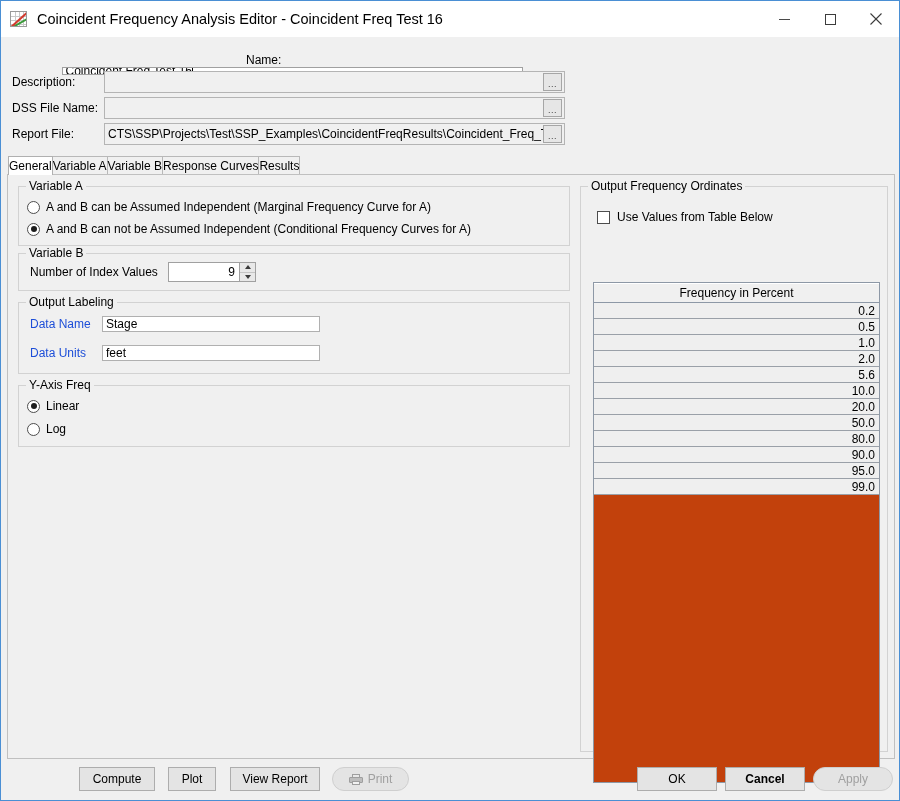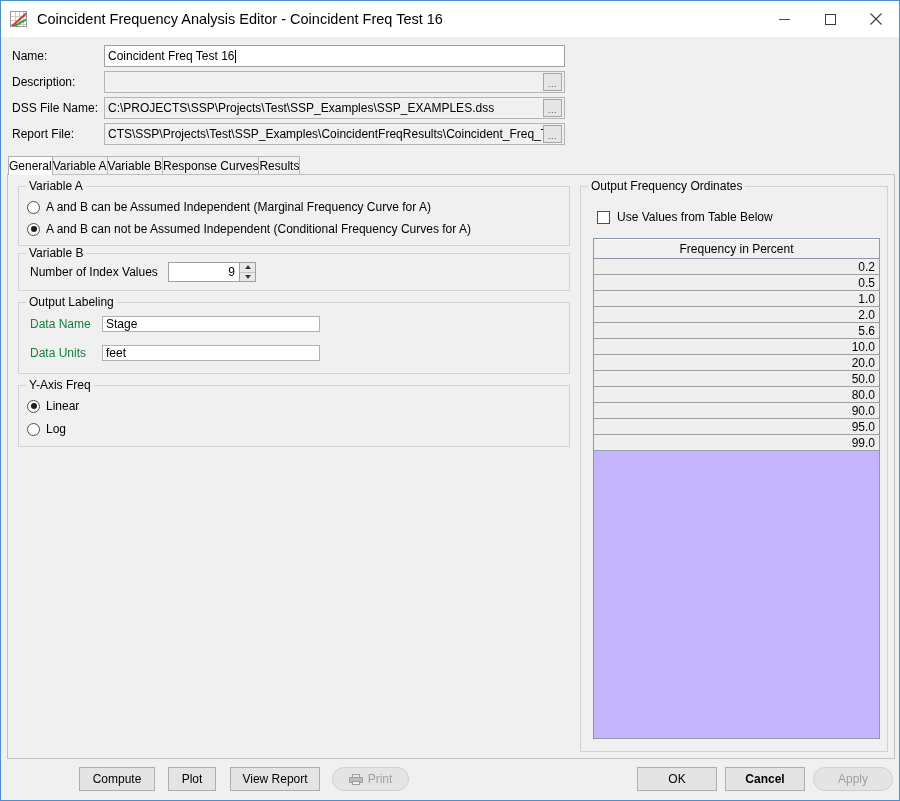--- a/index.html
+++ b/index.html
@@ -297,41 +297,42 @@
 
   
   .lab-field {
     position: absolute;
     display: flex;
     align-items: center;
   }
   .lab-field .lf-label {
     width: 72px;
     font-size: 12px;
-    color: #15803d;
+    color: #1d4ed8;
     white-space: nowrap;
   }
   .lab-field .lf-input {
     box-sizing: border-box;
     width: 218px; height: 16px;
     background: #ffffff;
     border: 1px solid #b0b0b0;
     display: flex;
     align-items: center;
     padding: 0 3px;
     font-size: 12px;
   }
 
   
   .freq-table {
     position: absolute;
     box-sizing: border-box;
     border: 1px solid #8d98a6;
-    background: #c4b5fd;
+    background: #c2410c;
     overflow: hidden;
+    margin-top: 44px;
   }
   .freq-header {
     box-sizing: border-box;
     height: 20px;
     background: #f0f0f0;
     border-bottom: 1px solid #8d98a6;
     border-top: 1px solid #ffffff;
     display: flex;
     align-items: center;
     justify-content: center;
@@ -442,40 +443,39 @@
         <svg width="12" height="12" viewBox="0 0 12 12">
             <line x1="0.5" y1="0.5" x2="11.5" y2="11.5" stroke="#3c3c3c" stroke-width="1.1"></line>
             <line x1="11.5" y1="0.5" x2="0.5" y2="11.5" stroke="#3c3c3c" stroke-width="1.1"></line>
           </svg>
       </div>
     </div>
   </div>
 
   <div class="form-head">
 
-    <div class="fld-row" style="top:8px; width:560px;">
+    <div class="fld-row" style="top:16px; width:560px;flex-direction:column;">
       <div class="fld-label">Name:</div>
       <div class="txtbox" style="width:461px;">
           <span>Coincident Freq Test 16</span>
           <span class="caret"></span>
         </div>
     </div>
 
     <div class="fld-row" style="top:34px; width:560px;">
       <div class="fld-label">Description:</div>
       <div class="txtbox readonly field-with-btn" style="width:461px;">
         <span></span>
         <div class="browse-btn">...</div>
       </div>
     </div>
 
     <div class="fld-row" style="top:60px; width:560px;">
       <div class="fld-label">DSS File Name:</div>
       <div class="txtbox readonly field-with-btn" style="width:461px;">
-        <span>C:\PROJECTS\SSP\Projects\Test\SSP_Examples\SSP_EXAMPLES.dss</span>
         <div class="browse-btn">...</div>
       </div>
     </div>
 
     <div class="fld-row" style="top:86px; width:560px;">
       <div class="fld-label">Report File:</div>
       <div class="txtbox readonly field-with-btn" style="width:461px;">
         <span>CTS\SSP\Projects\Test\SSP_Examples\CoincidentFreqResults\Coincident_Freq_Te</span>
         <div class="browse-btn">...</div>
       </div>

